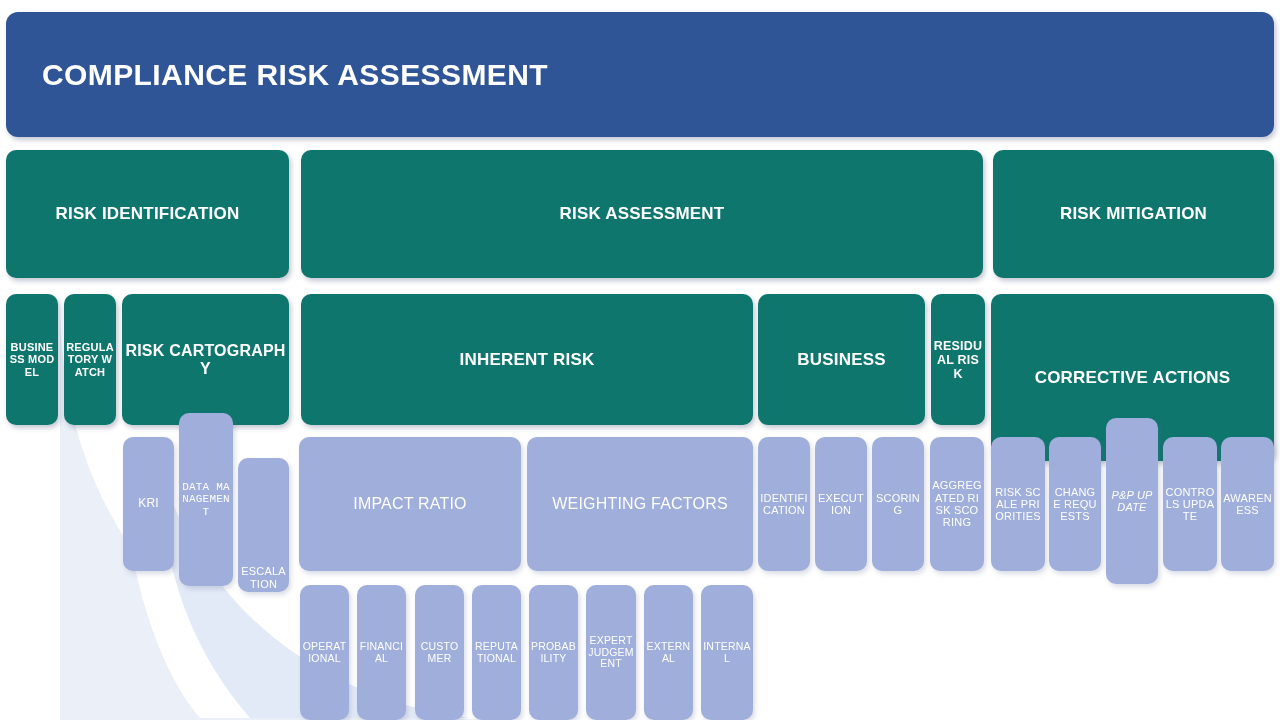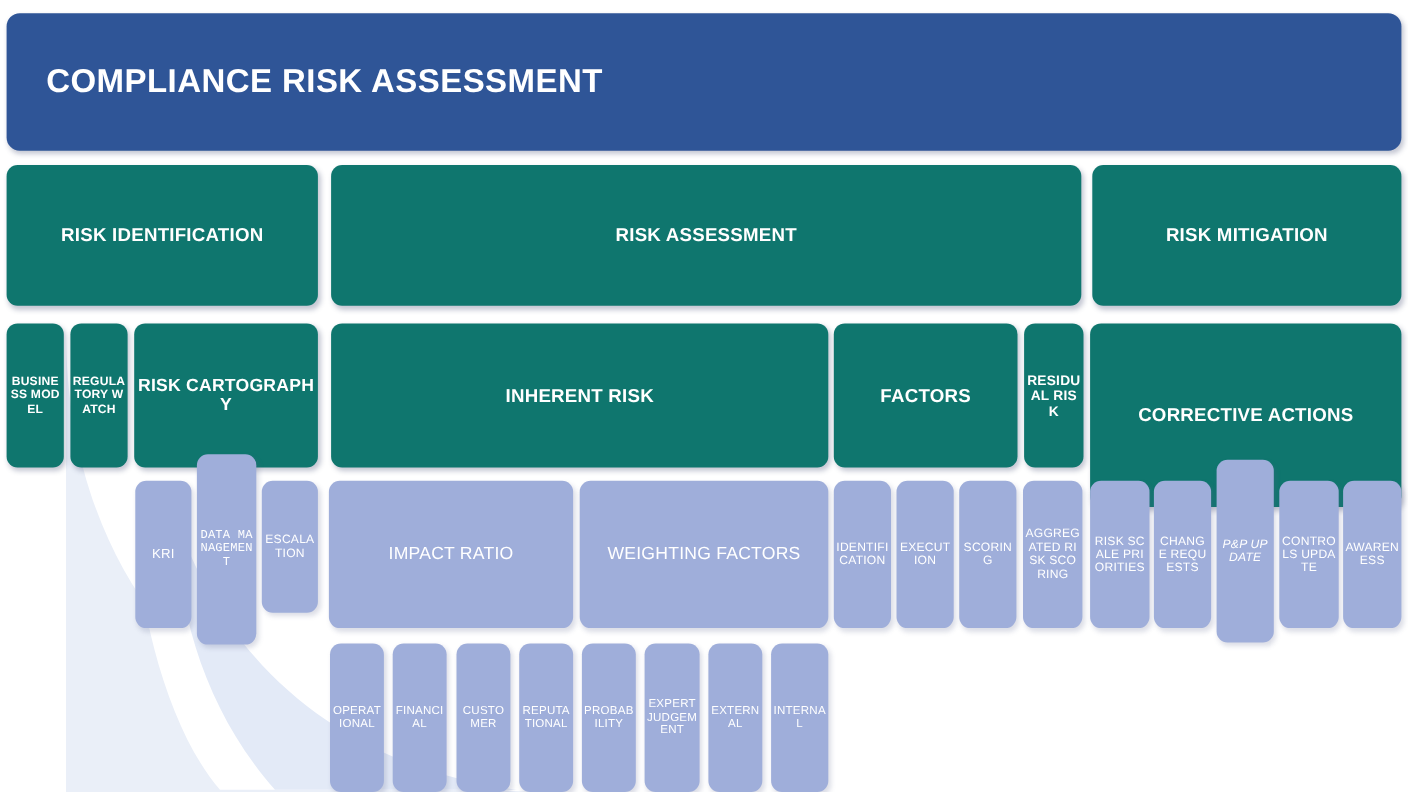--- a/index.html
+++ b/index.html
@@ -108,36 +108,36 @@
   <div class="box lvl2 t11" style="left:64px; top:294px; width:52px; height:131px;">
     <span>REGULATORY WATCH</span>
   </div>
   <div class="box lvl2 t16" style="left:122px; top:294px; width:167px; height:131px;">
     <span>RISK CARTOGRAPHY</span>
   </div>
   <div class="box lvl2 t18 nowrap" style="left:301px; top:294px; width:452px; height:131px;">
     <span>INHERENT RISK</span>
   </div>
   <div class="box lvl2 t18 nowrap" style="left:758px; top:294px; width:167px; height:131px;">
-    <span>FACTORS</span>
+    <span>BUSINESS</span>
   </div>
   <div class="box lvl2 t13" style="left:931px; top:294px; width:54px; height:131px;">
     <span>RESIDUAL RISK</span>
   </div>
   <div class="box lvl2 t18 nowrap" style="left:991px; top:294px; width:283px; height:167px;">
     <span>CORRECTIVE ACTIONS</span>
   </div>
 
   <div class="box lvl3 t12" style="left:123px; top:437px; width:51px; height:134px;">
     <span>KRI</span>
   </div>
   <div class="box lvl3 t11" style="left:179px; top:413px; width:54px; height:173px;font-family:Liberation Mono, monospace;">
     <span>DATA MANAGEMENT</span>
   </div>
-  <div class="box lvl3 t11" style="left:238px; top:437px; width:51px; height:120px;">
+  <div class="box lvl3 t11" style="left:238px; top:458px; width:51px; height:134px;align-items:flex-end;">
     <span>ESCALATION</span>
   </div>
   <div class="box lvl3 t16 nowrap" style="left:299px; top:437px; width:222px; height:134px;">
     <span>IMPACT RATIO</span>
   </div>
   <div class="box lvl3 t16 nowrap" style="left:527px; top:437px; width:226px; height:134px;">
     <span>WEIGHTING FACTORS</span>
   </div>
   <div class="box lvl3 t11" style="left:758px; top:437px; width:52px; height:134px;">
     <span>IDENTIFICATION</span>

